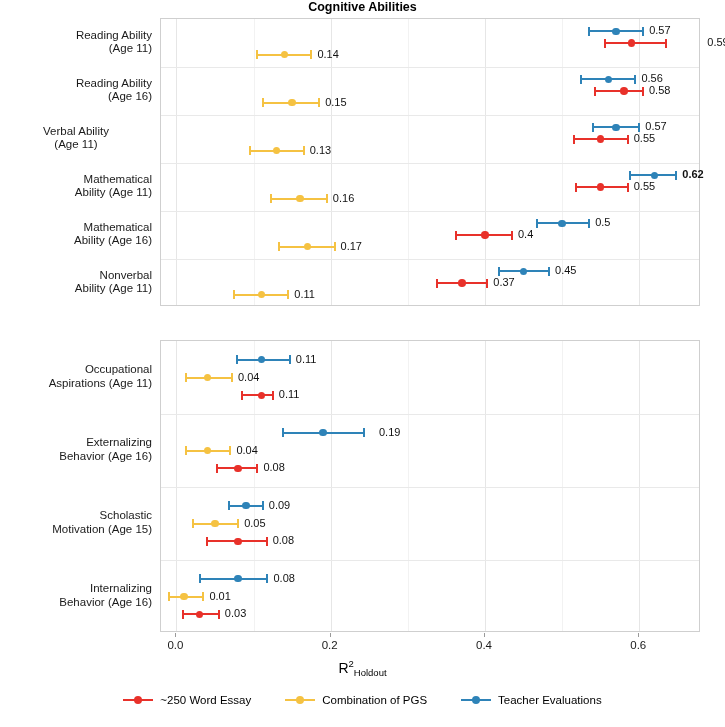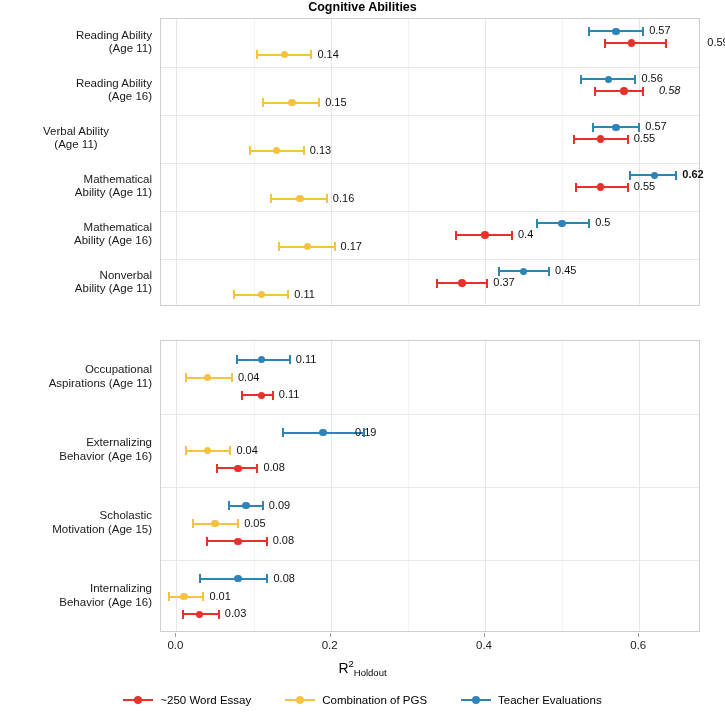--- a/index.html
+++ b/index.html
@@ -188,21 +188,21 @@
         <div class="ci-cap" style="left: 419.429px; background: rgb(46, 131, 184);"></div>
         <div class="ci-cap" style="left: 473.429px; background: rgb(46, 131, 184);"></div>
         <div class="pt" style="left: 443.679px; background: rgb(46, 131, 184);"></div>
         <div class="val-label" style="left: 480.429px;">0.56</div>
       </div>
       <div class="estimate" style="top: 72px; left: 0px; width: 540px;">
         <div class="ci-line" style="left: 434.314px; width: 47.8286px; background: rgb(232, 49, 42);"></div>
         <div class="ci-cap" style="left: 433.314px; background: rgb(232, 49, 42);"></div>
         <div class="ci-cap" style="left: 481.143px; background: rgb(232, 49, 42);"></div>
         <div class="pt" style="left: 459.107px; background: rgb(232, 49, 42);"></div>
-        <div class="val-label" style="left: 498px; font-style: italic;">0.58</div>
+        <div class="val-label" style="left: 488px;">0.58</div>
       </div>
       <div class="estimate" style="top: 83.7073px; left: 0px; width: 540px;">
         <div class="ci-line" style="left: 101.829px; width: 56.3143px; background: rgb(245, 194, 66);"></div>
         <div class="ci-cap" style="left: 100.829px; background: rgb(245, 194, 66);"></div>
         <div class="ci-cap" style="left: 157.143px; background: rgb(245, 194, 66);"></div>
         <div class="pt" style="left: 127.393px; background: rgb(245, 194, 66);"></div>
         <div class="val-label" style="left: 164.143px;">0.15</div>
       </div>
       <div class="row-sep" style="top: 96px;"></div>
       <div class="estimate" style="top: 108.293px; left: 0px; width: 540px;">
@@ -321,21 +321,21 @@
         <div class="ci-cap" style="left: 110.857px; background: rgb(232, 49, 42);"></div>
         <div class="pt" style="left: 96.5357px; background: rgb(232, 49, 42);"></div>
         <div class="val-label" style="left: 117.857px;">0.11</div>
       </div>
       <div class="row-sep" style="top: 73px;"></div>
       <div class="estimate" style="top: 91.6951px; left: 0px; width: 540px;">
         <div class="ci-line" style="left: 121.886px; width: 81px; background: rgb(46, 131, 184);"></div>
         <div class="ci-cap" style="left: 120.886px; background: rgb(46, 131, 184);"></div>
         <div class="ci-cap" style="left: 201.886px; background: rgb(46, 131, 184);"></div>
         <div class="pt" style="left: 158.25px; background: rgb(46, 131, 184);"></div>
-        <div class="val-label" style="left: 194px;">0.19</div>
+        <div class="val-label" style="left: 218px;">0.19</div>
       </div>
       <div class="estimate" style="top: 109.5px; left: 0px; width: 540px;">
         <div class="ci-line" style="left: 24.6857px; width: 44.7429px; background: rgb(245, 194, 66);"></div>
         <div class="ci-cap" style="left: 23.6857px; background: rgb(245, 194, 66);"></div>
         <div class="ci-cap" style="left: 68.4286px; background: rgb(245, 194, 66);"></div>
         <div class="pt" style="left: 42.5357px; background: rgb(245, 194, 66);"></div>
         <div class="val-label" style="left: 75.4286px;">0.04</div>
       </div>
       <div class="estimate" style="top: 127.305px; left: 0px; width: 540px;">
         <div class="ci-line" style="left: 56.3143px; width: 40.1143px; background: rgb(232, 49, 42);"></div>

